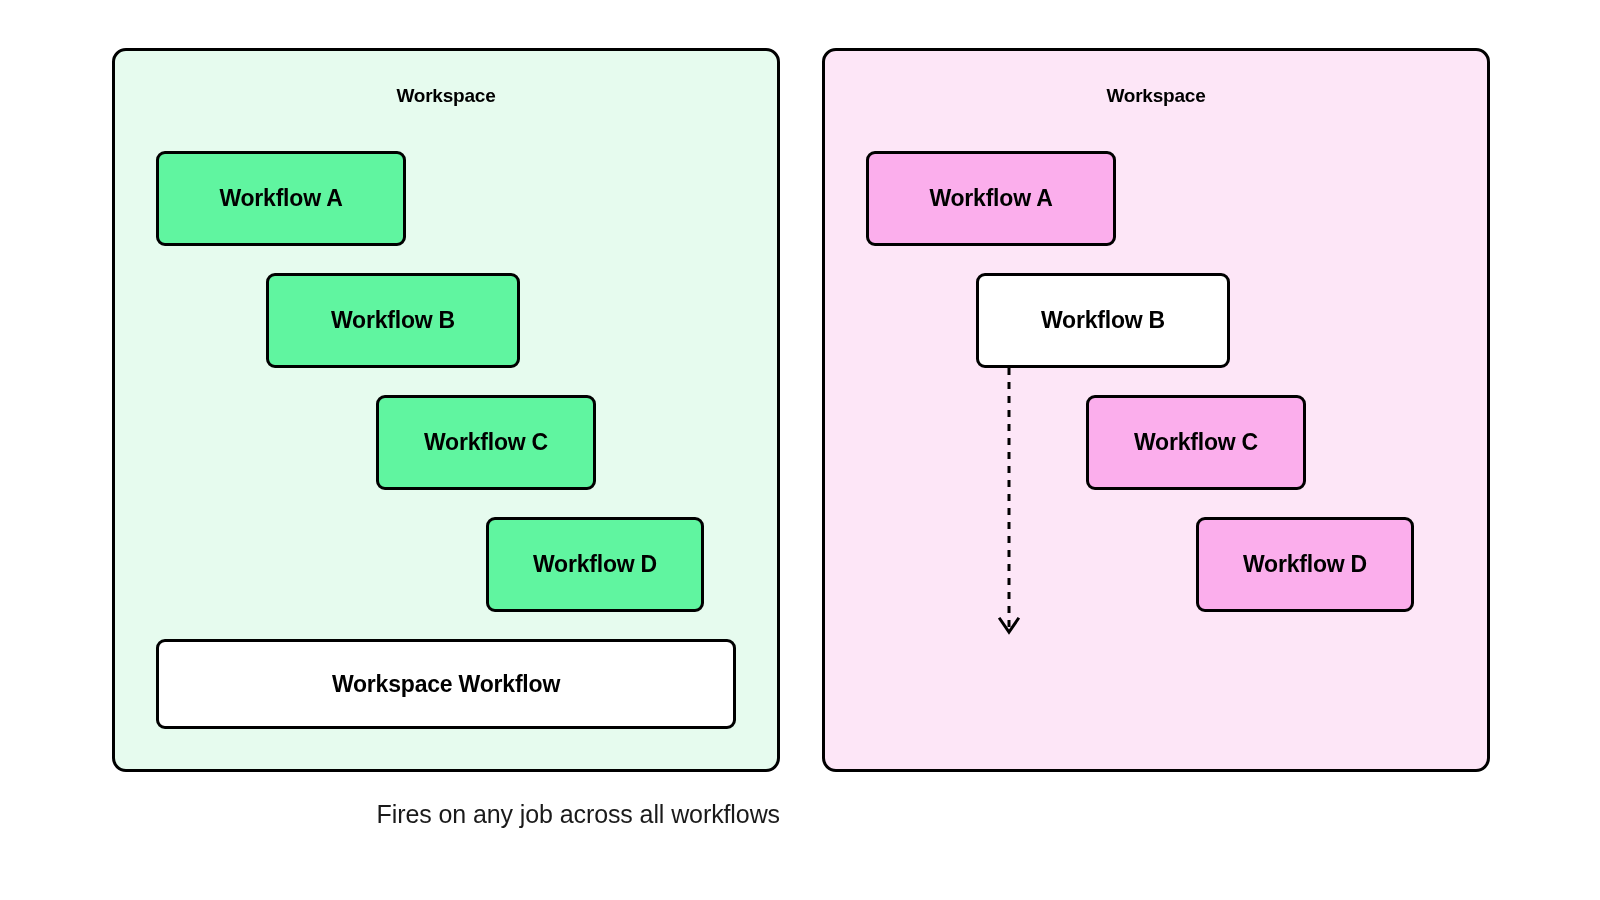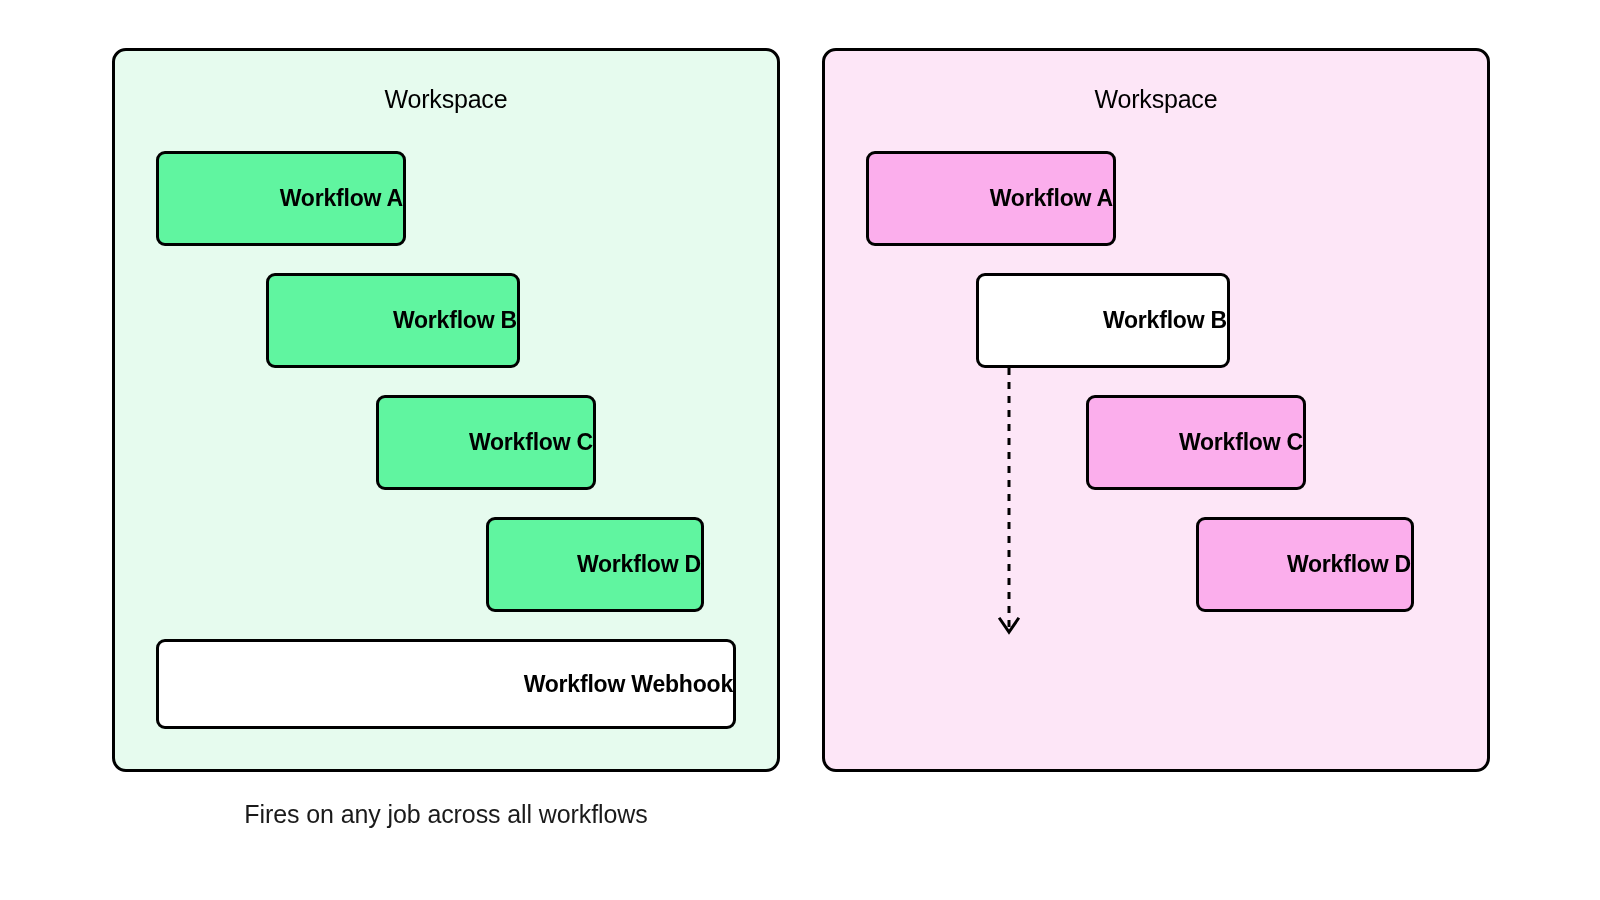--- a/index.html
+++ b/index.html
@@ -42,34 +42,34 @@
     height: 724px;
     background: #FDE6F7;
   }
 
   .panel-title {
     position: absolute;
     left: 0;
     right: 0;
     top: 34px;
     text-align: center;
-    font-size: 25px;
-    font-weight: normal;
+    font-size: 19px;
+    font-weight: bold;
     letter-spacing: -0.2px;
   }
 
   
   .node {
     position: absolute;
     border: 3px solid #000000;
     border-radius: 9px;
     box-sizing: border-box;
     display: flex;
     align-items: center;
-    justify-content: flex-end;
+    justify-content: center;
     font-size: 23px;
     font-weight: bold;
     letter-spacing: -0.2px;
   }
   .fill-green { background: #60F5A0; }
   .fill-pink  { background: #FBAEEC; }
   .fill-white { background: #FFFFFF; }
 
   
   .n-a { left: 41px;  top: 100px; width: 250px; height: 95px; }
@@ -92,21 +92,21 @@
     width: 120px;
     height: 275px;
     overflow: visible;
     pointer-events: none;
   }
 
   
   .caption {
     position: absolute;
     top: 800px;
-    text-align: center;
+    text-align: right;
     font-size: 25px;
     font-weight: normal;
     letter-spacing: -0.1px;
     color: #1a1a1a;
   }
   .caption-left  { left: 112px; width: 668px; }
   .caption-right { left: 822px; width: 668px; }
 </style>
 </head>
 <body>
@@ -123,21 +123,21 @@
       <span>Workflow B</span>
     </div>
     <div class="node fill-green n-c">
       <span>Workflow C</span>
     </div>
     <div class="node fill-green n-d">
       <span>Workflow D</span>
     </div>
 
     <div class="node fill-white n-hook">
-      <span>Workflow Webhook</span>
+      <span>Workspace Workflow</span>
     </div>
   </div>
 
   <div class="panel panel-right">
     <div class="panel-title">Workspace</div>
 
     <div class="node fill-pink n-a">
       <span>Workflow A</span>
     </div>
     <div class="node fill-white n-b">

